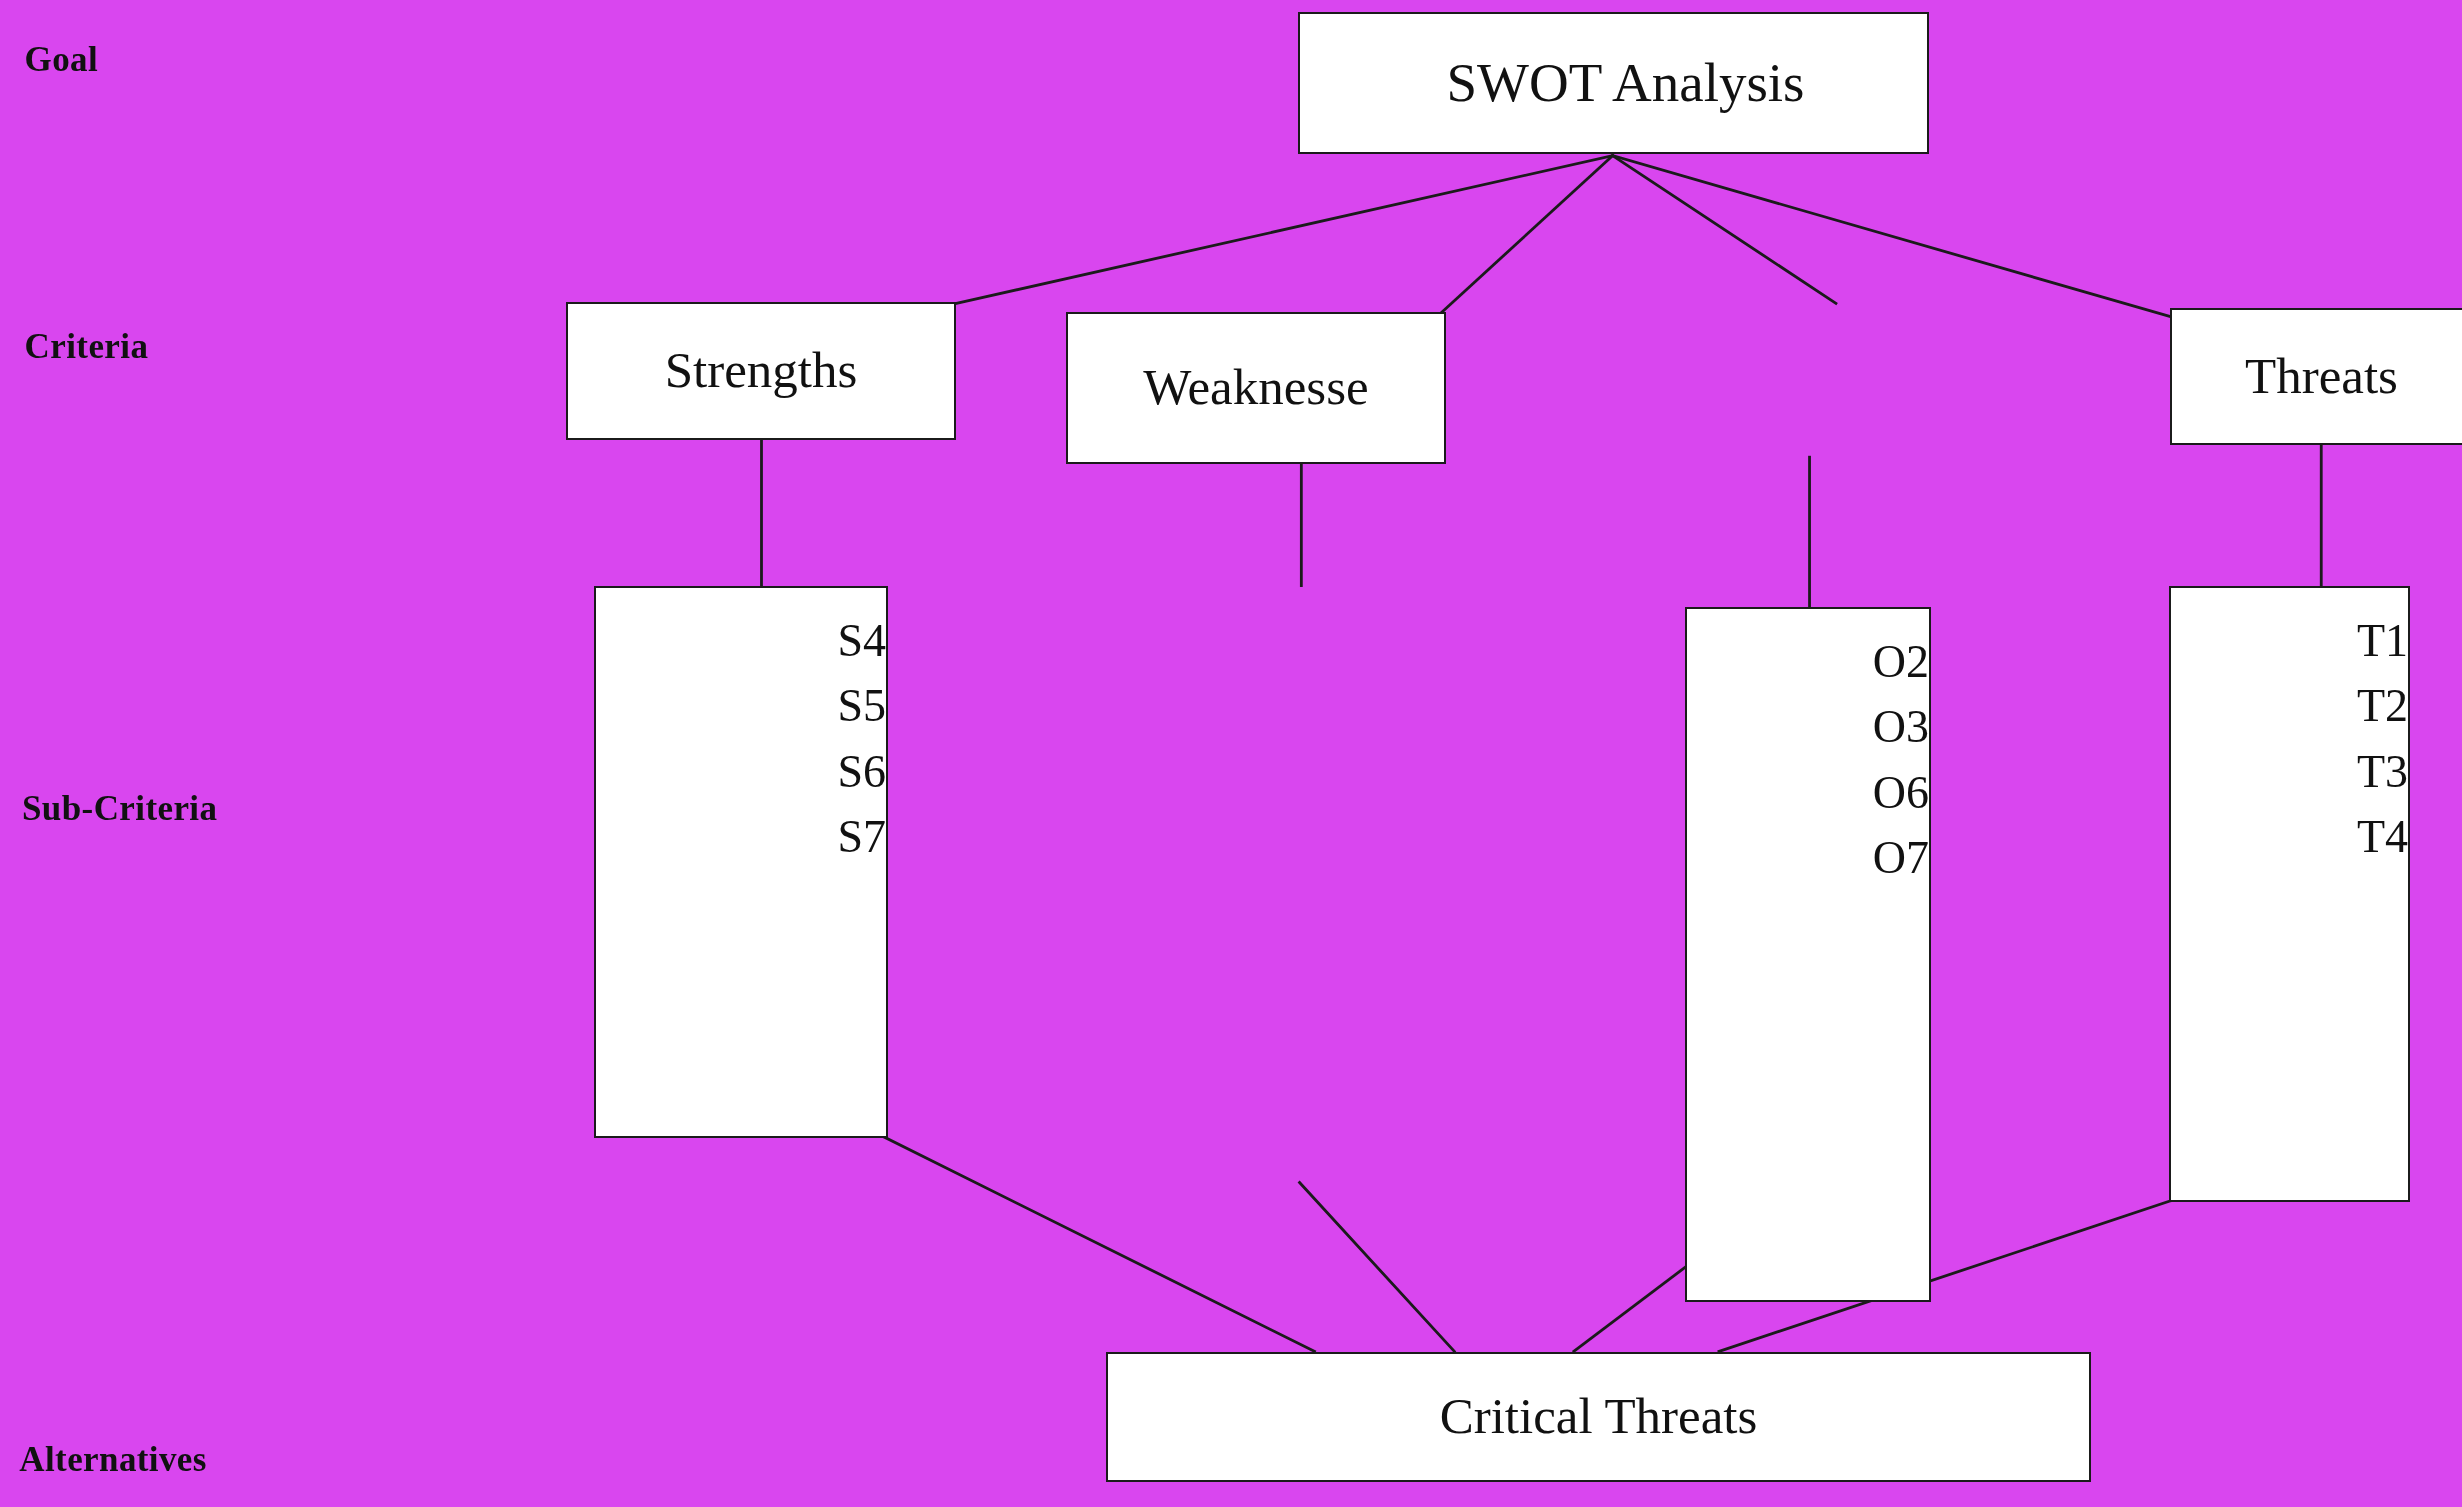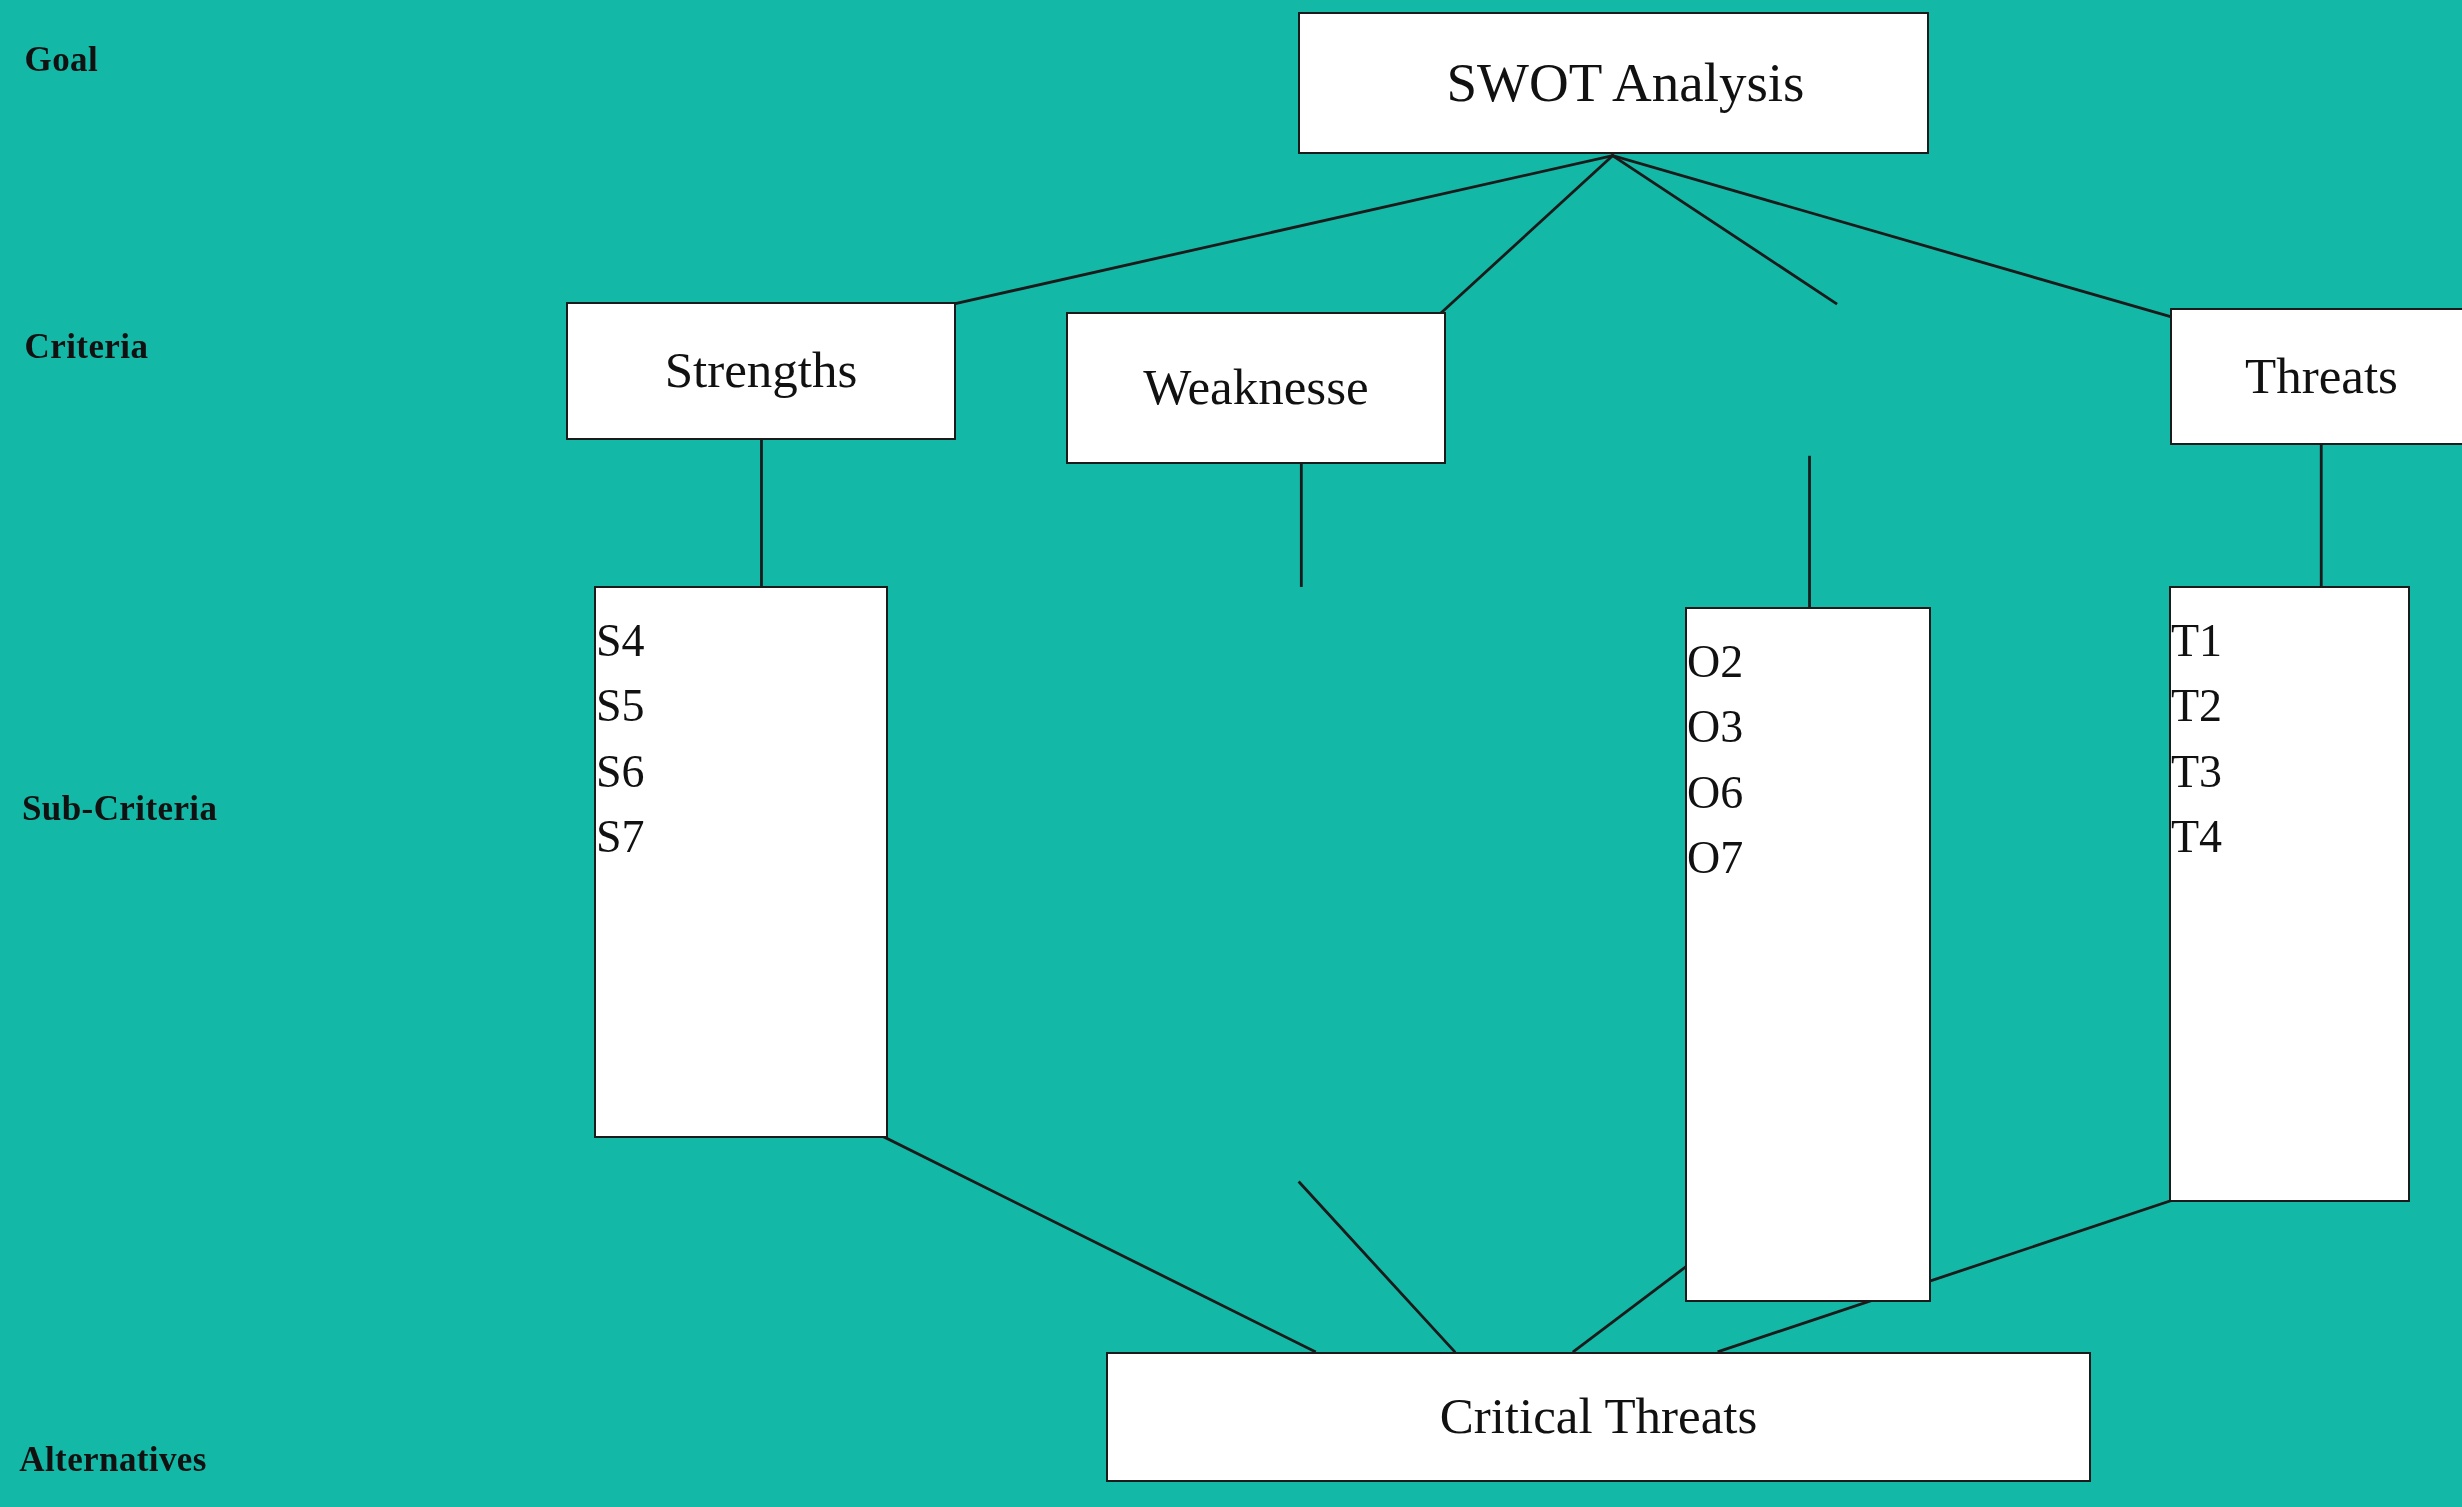--- a/index.html
+++ b/index.html
@@ -5,21 +5,21 @@
 <style>
   html, body {
     margin: 0;
     padding: 0;
     background: #ffffff;
   }
   #stage {
     position: relative;
     width: 2462px;
     height: 1507px;
-    background: #14b8a6;
+    background: #d946ef;
     overflow: hidden;
     font-family: "Liberation Serif", "DejaVu Serif", serif;
     color: #0d0d0d;
   }
   
   .level-label {
     position: absolute;
     font-family: "Liberation Serif", "DejaVu Serif", serif;
     font-weight: bold;
     font-size: 35px;
@@ -46,21 +46,21 @@
     line-height: 1.05;
     white-space: nowrap;
   }
   .node-goal .node-text { font-size: 55px; margin-left: 24px; }
   .node-criteria .node-text { font-size: 51px; }
   .node-alt .node-text { font-size: 51px; }
 
   
   .node-sub {
     align-items: flex-start;
-    justify-content: flex-start;
+    justify-content: flex-end;
     padding-top: 30px;
   }
   .sub-list {
     display: flex;
     flex-direction: column;
     align-items: center;
     gap: 19.3px;
   }
   .sub-item {
     font-family: "Liberation Serif", "DejaVu Serif", serif;

